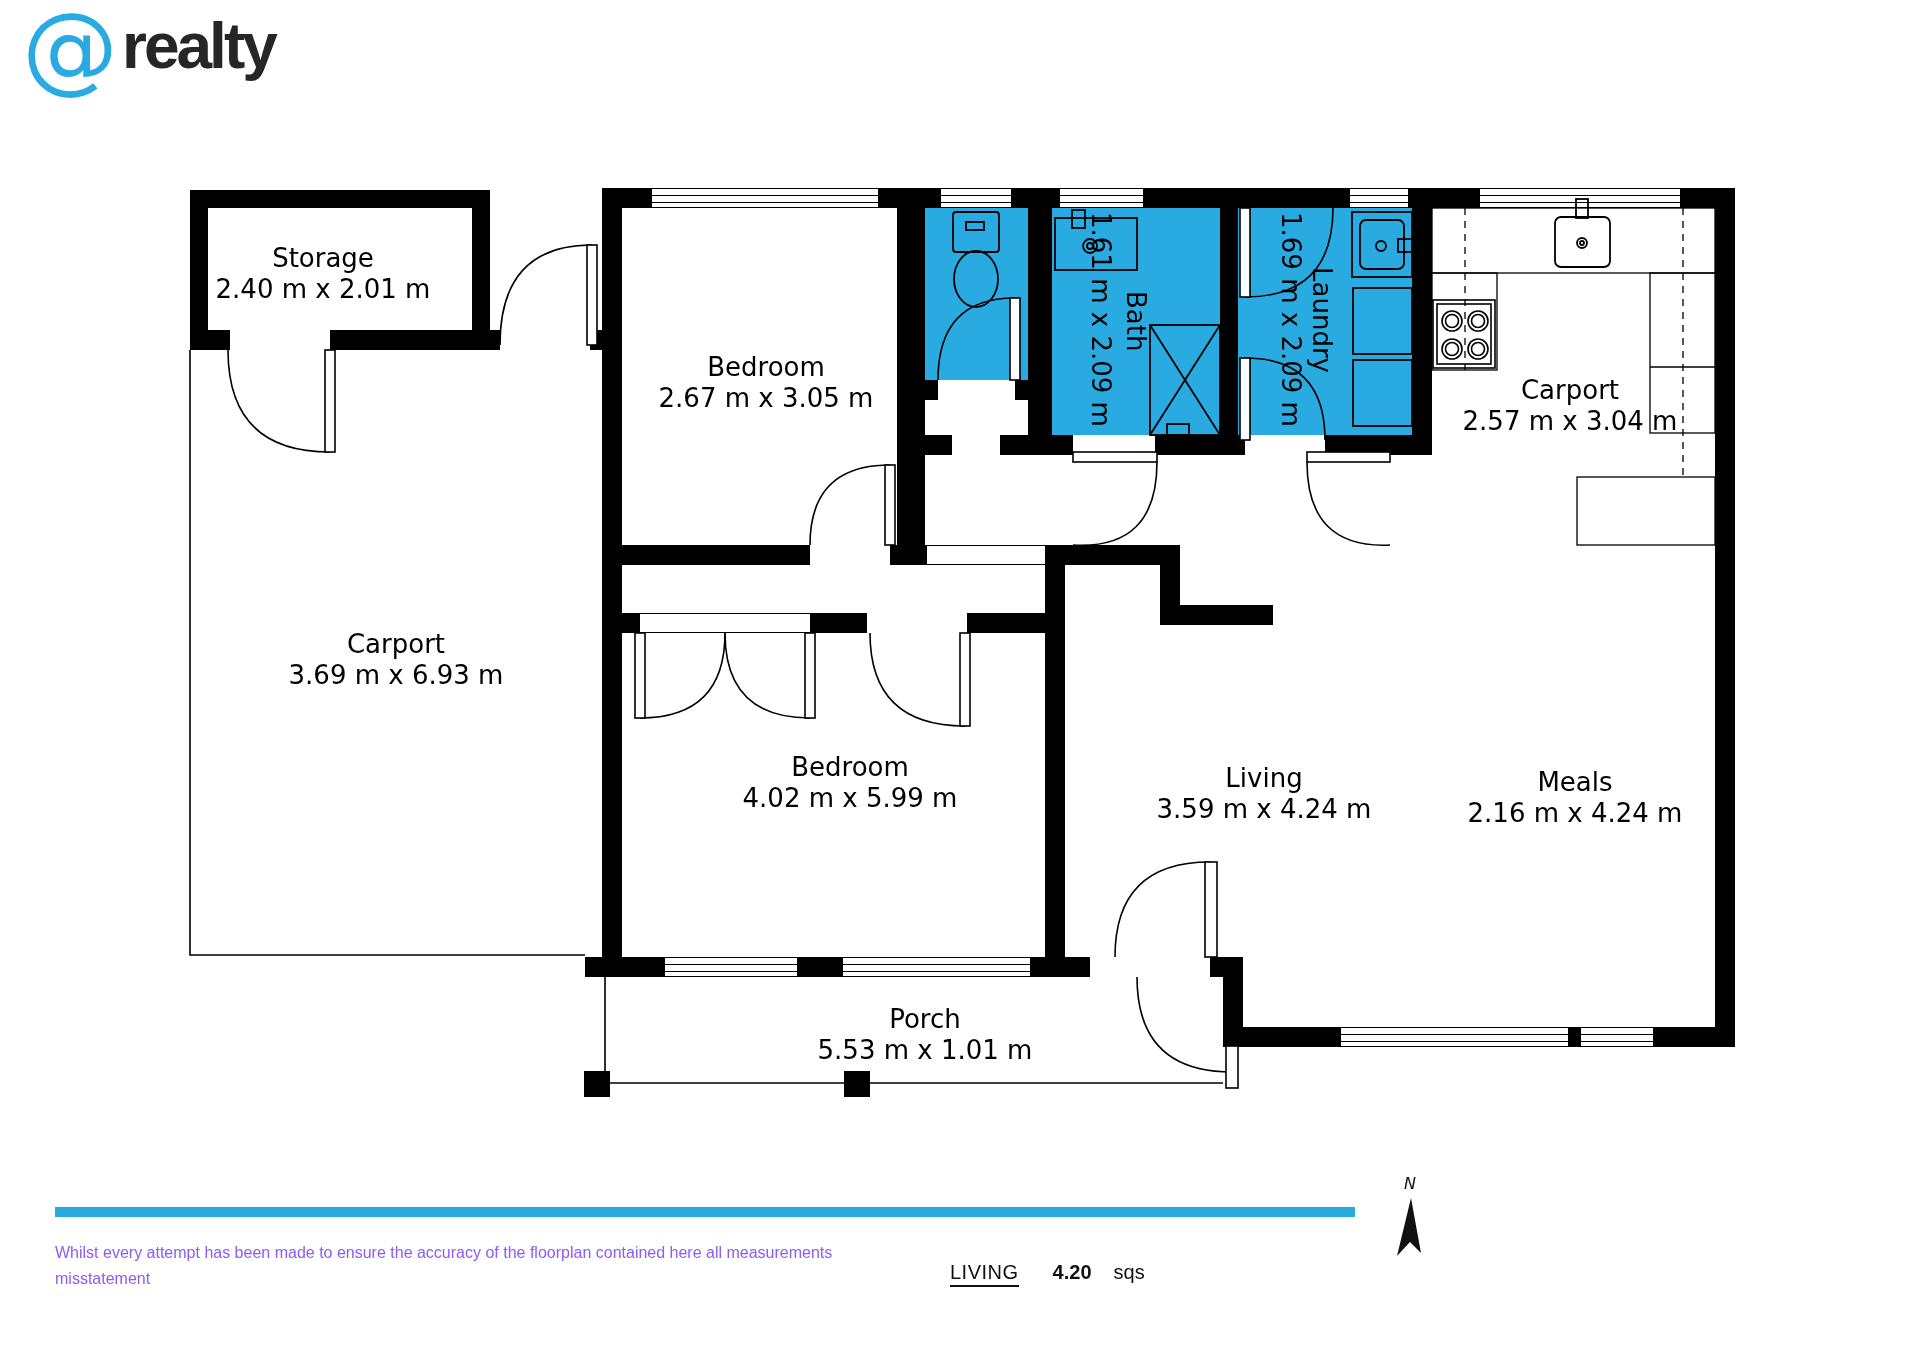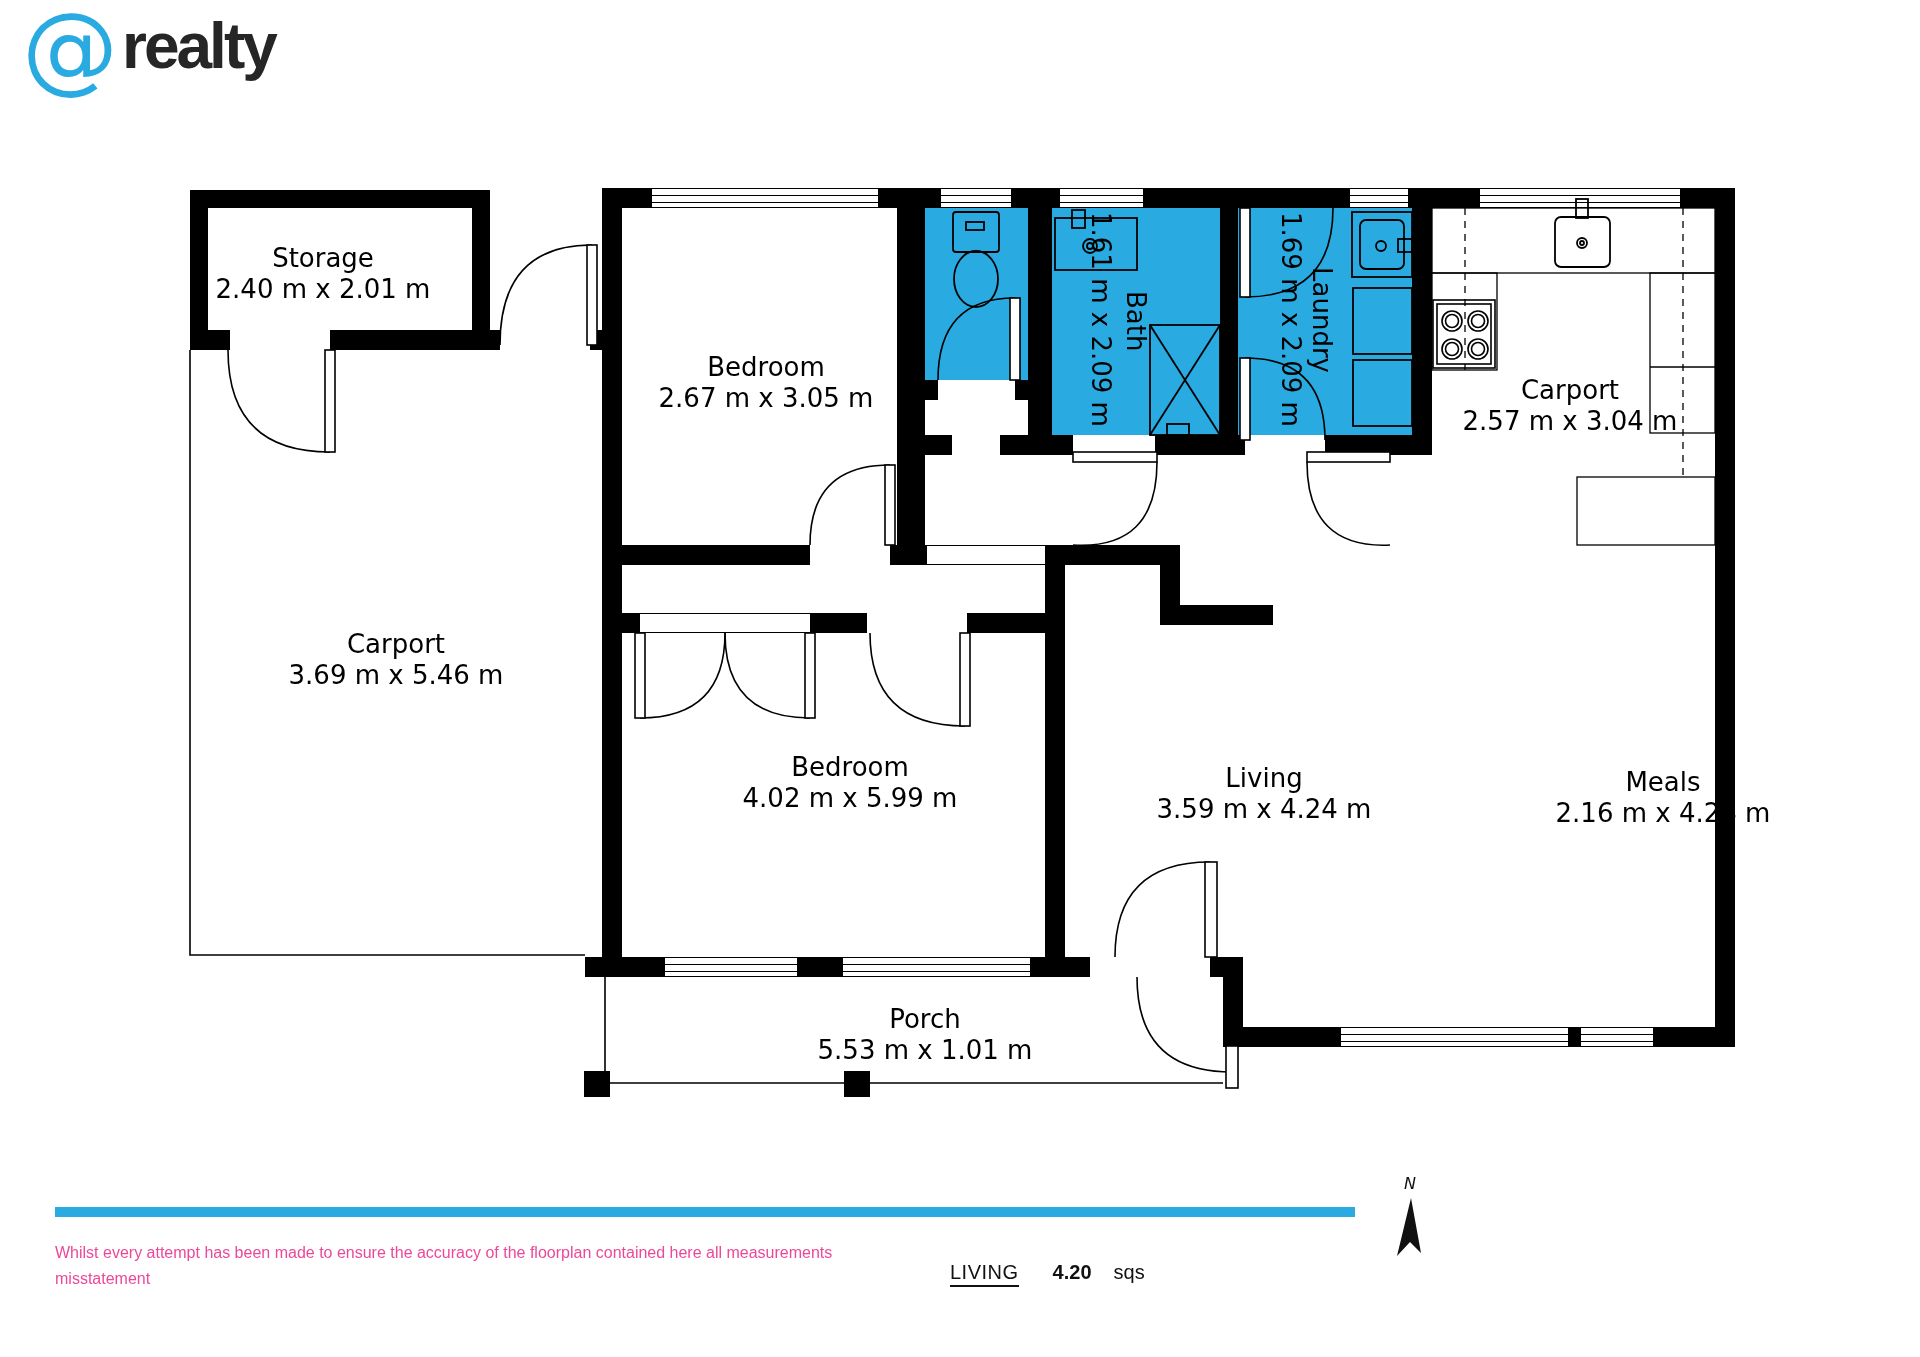--- a/index.html
+++ b/index.html
@@ -21,34 +21,34 @@
   
   .room-label{position:absolute;transform:translateX(-50%);text-align:center;white-space:nowrap;
               font-size:26px;line-height:31px;}
   .room-label .rl-name,.room-label .rl-dims{display:block;}
   .room-storage{left:323px;top:243px}
   .room-bedroom1{left:766px;top:352px}
   .room-kitchen{left:1570px;top:375px}
   .room-carport{left:396px;top:629px}
   .room-bedroom2{left:850px;top:752px}
   .room-living{left:1264px;top:763px}
-  .room-meals{left:1663px;top:767px}
+  .room-meals{left:1575px;top:767px}
   .room-porch{left:925px;top:1004px}
   .room-label.vertical{left:0;top:0;transform:none;}
   .room-label.vertical .rl-name,.room-label.vertical .rl-dims{position:absolute;writing-mode:vertical-rl;}
   .room-bath .rl-name{left:1120px;top:291px;}
   .room-bath .rl-dims{left:1085px;top:212px;}
   .room-laundry .rl-name{left:1306px;top:267px;}
   .room-laundry .rl-dims{left:1275px;top:212px;}
   
   .addr{position:absolute;left:55px;top:1161px;font-family:"Liberation Sans",sans-serif;
         font-weight:bold;font-size:37px;color:#141414;letter-spacing:-0.5px;}
   .accent-rule{position:absolute;left:55px;top:1207px;width:1300px;height:10px;background:var(--accent);}
   .disclaimer{position:absolute;left:55px;top:1240px;font-family:"Liberation Sans",sans-serif;
-              font-size:16px;line-height:26px;color:#ec4899;}
+              font-size:16px;line-height:26px;color:#8b5cf6;}
   .area{position:absolute;left:950px;top:1261px;font-family:"Liberation Sans",sans-serif;
         font-size:20px;color:#111;display:flex;align-items:baseline;}
   .area-label{border-bottom:2px solid #111;padding-bottom:1px;letter-spacing:0.5px;}
   .area-value{margin-left:34px;font-weight:bold;}
   .area-unit{margin-left:22px;}
   .north-n{position:absolute;left:1404px;top:1174px;font-style:italic;font-size:16px;
            font-family:"DejaVu Sans",sans-serif;color:#111;}
 </style>
 </head>
 <body>
@@ -241,21 +241,21 @@
       <div class="room-label room-laundry vertical">
         <span class="rl-name">Laundry</span>
         <span class="rl-dims">1.69 m x 2.09 m</span>
       </div>
       <div class="room-label room-kitchen">
         <span class="rl-name">Carport</span>
         <span class="rl-dims">2.57 m x 3.04 m</span>
       </div>
       <div class="room-label room-carport">
         <span class="rl-name">Carport</span>
-        <span class="rl-dims">3.69 m x 5.46 m</span>
+        <span class="rl-dims">3.69 m x 6.93 m</span>
       </div>
       <div class="room-label room-bedroom2">
         <span class="rl-name">Bedroom</span>
         <span class="rl-dims">4.02 m x 5.99 m</span>
       </div>
       <div class="room-label room-living">
         <span class="rl-name">Living</span>
         <span class="rl-dims">3.59 m x 4.24 m</span>
       </div>
       <div class="room-label room-meals">

